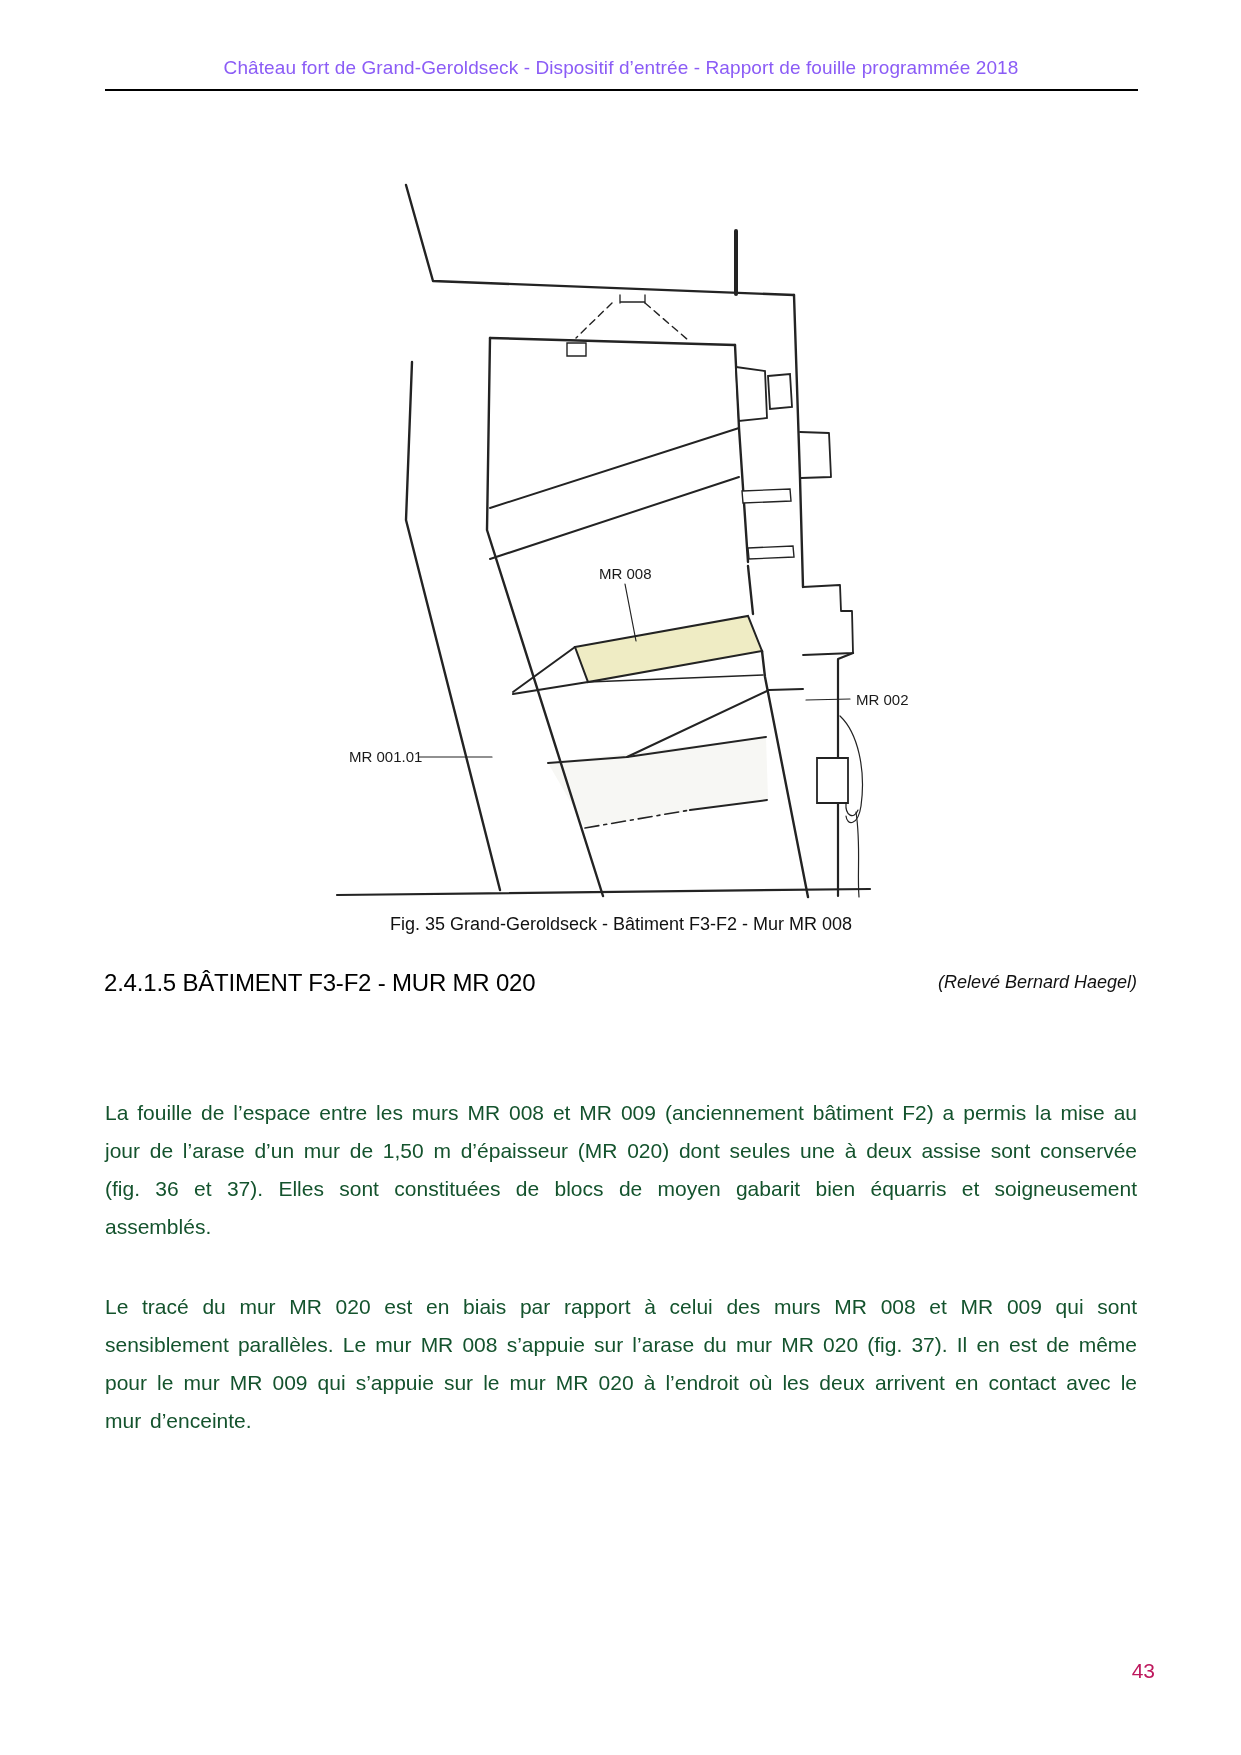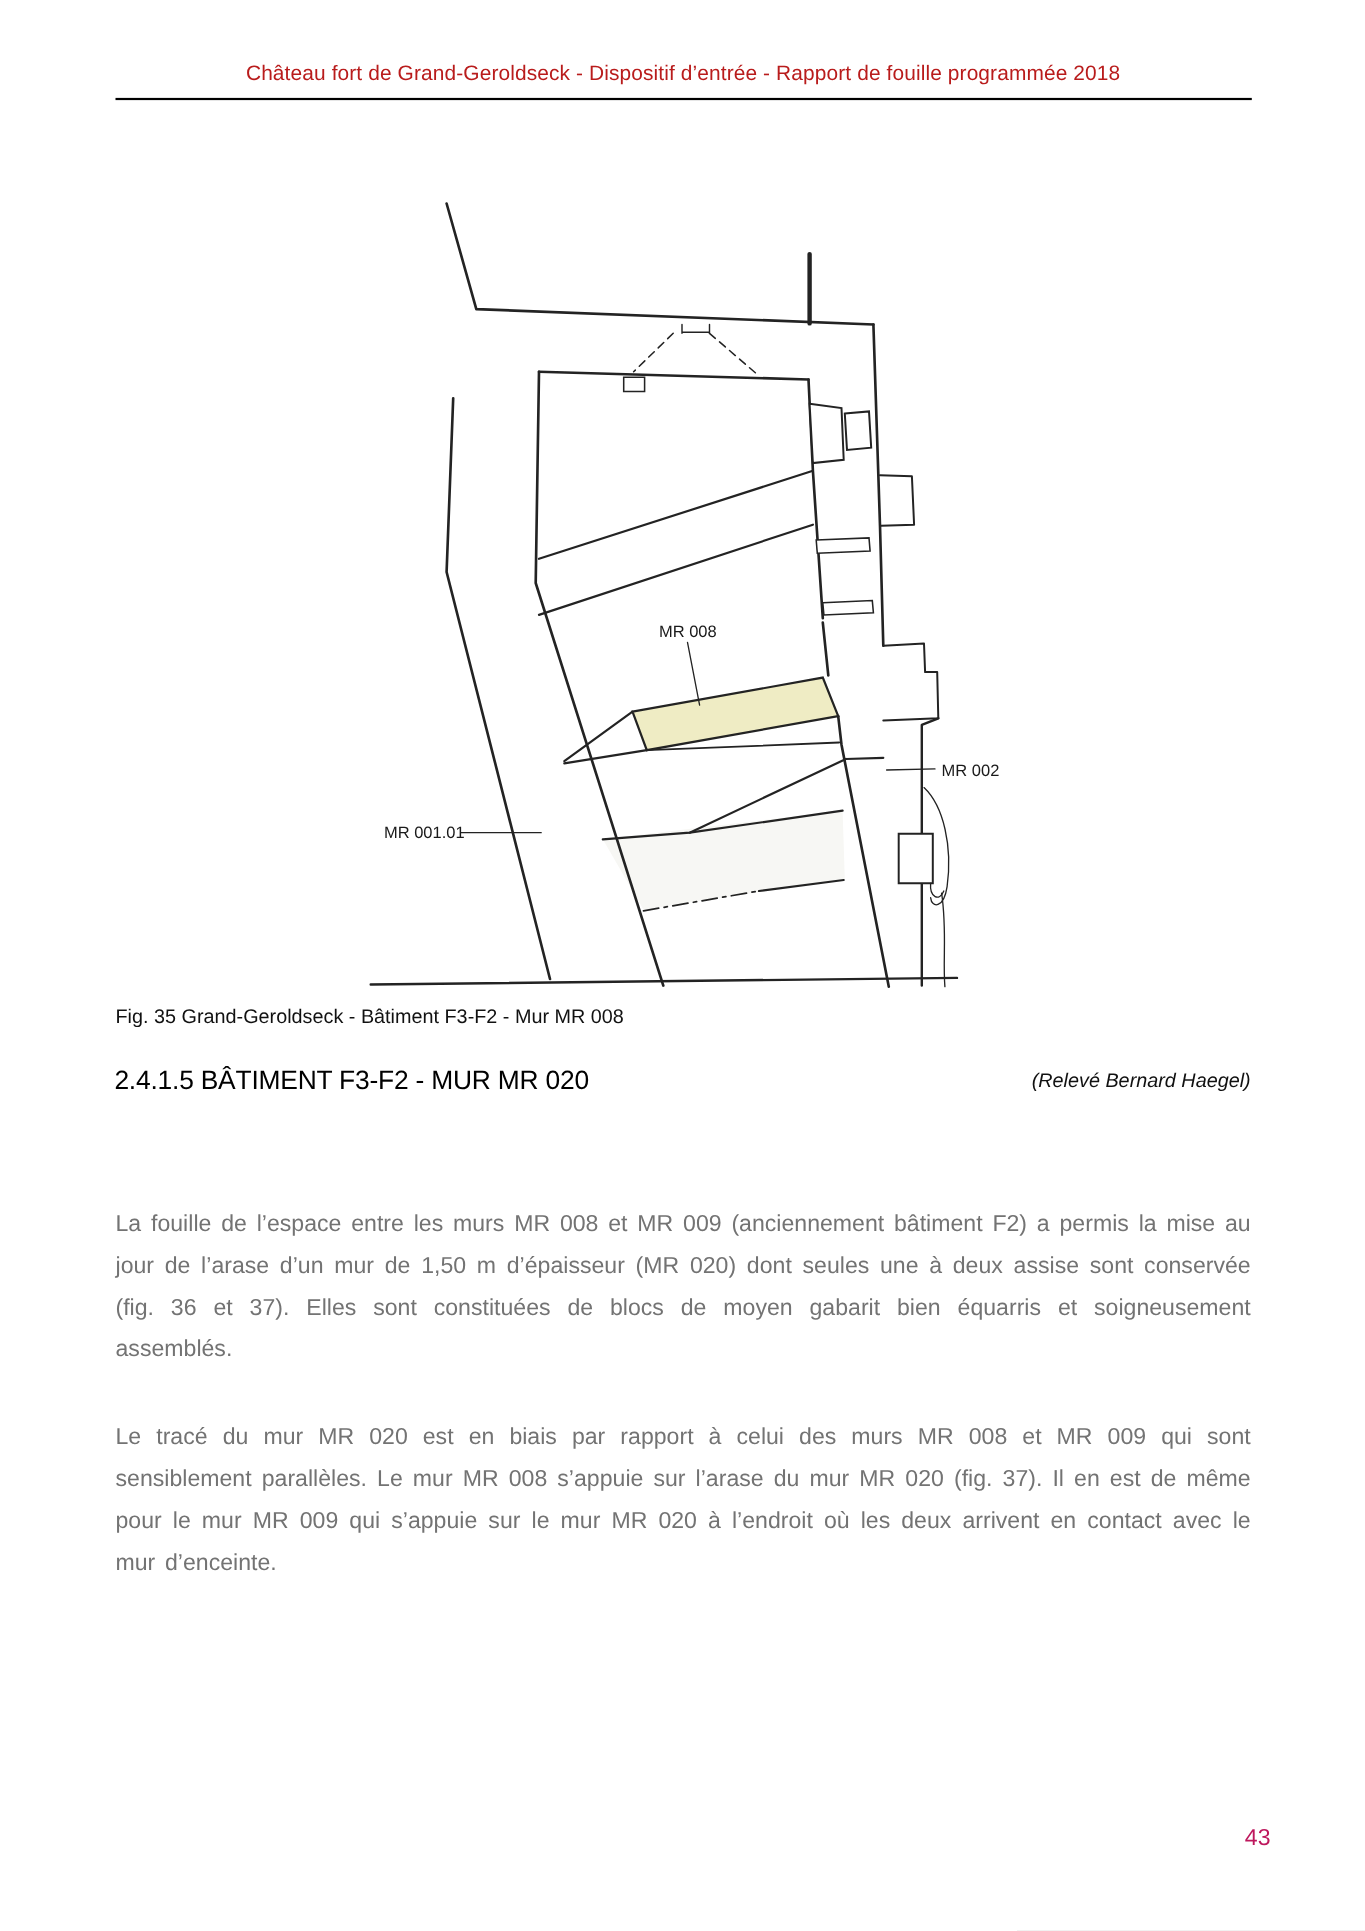--- a/index.html
+++ b/index.html
@@ -7,48 +7,48 @@
     position:relative;
     width:1241px;height:1755px;
     background:#ffffff;
     font-family:"Liberation Sans",sans-serif;
     color:#1a1a1a;
     overflow:hidden;
     margin:0 auto;
   }
   .header-title{
     position:absolute;left:105px;top:57px;width:1032px;
-    text-align:center;font-size:19px;color:#b91c1c;
+    text-align:center;font-size:19px;color:#8b5cf6;
     letter-spacing:0.1px;
   }
   .header-rule{
     position:absolute;left:105px;top:89px;width:1033px;height:0;
     border-top:2px solid #000;
   }
   .figure-wrap{position:absolute;left:330px;top:150px;width:625px;height:760px;text-decoration:underline;}
   .figure-wrap svg{display:block;}
   .plan-line{stroke:#232323;fill:none;stroke-linejoin:round;stroke-linecap:round;}
   .plan-text{font-family:"Liberation Sans",sans-serif;font-size:15px;fill:#1a1a1a;}
   .caption-1{
     position:absolute;left:105px;top:914px;width:1032px;
-    font-size:18px;color:#111;
+    text-align:center;font-size:18px;color:#111;
   }
   .caption-2{
     position:absolute;left:105px;top:972px;width:1032px;
     text-align:right;font-size:18px;font-style:italic;color:#111;
   }
   .section-heading{
     position:absolute;left:104px;top:969px;width:1032px;
     font-size:24px;font-weight:normal;color:#000;
     letter-spacing:-0.2px;
   }
   .body-par{
     position:absolute;left:105px;width:1032px;
     font-size:21px;line-height:38px;word-spacing:3px;
-    text-align:justify;color:#737373;margin:0;
+    text-align:justify;color:#14532d;margin:0;
   }
   .par-1{top:1094px;}
   .par-2{top:1288px;}
   .par-3{top:1480px;}
   .page-number{
     position:absolute;left:1105px;top:1659px;width:50px;
     text-align:right;font-size:21px;color:#be185d;
   }
 </style>
 </head>

